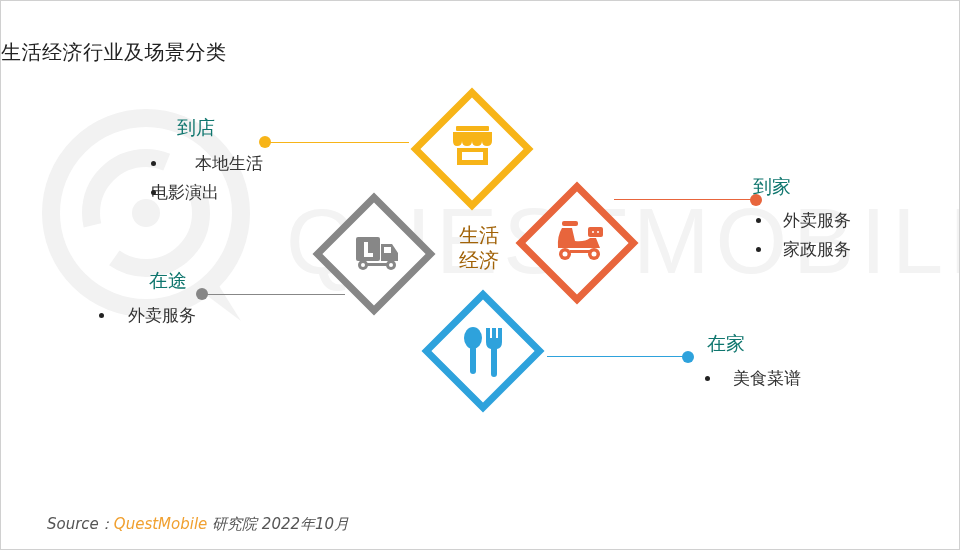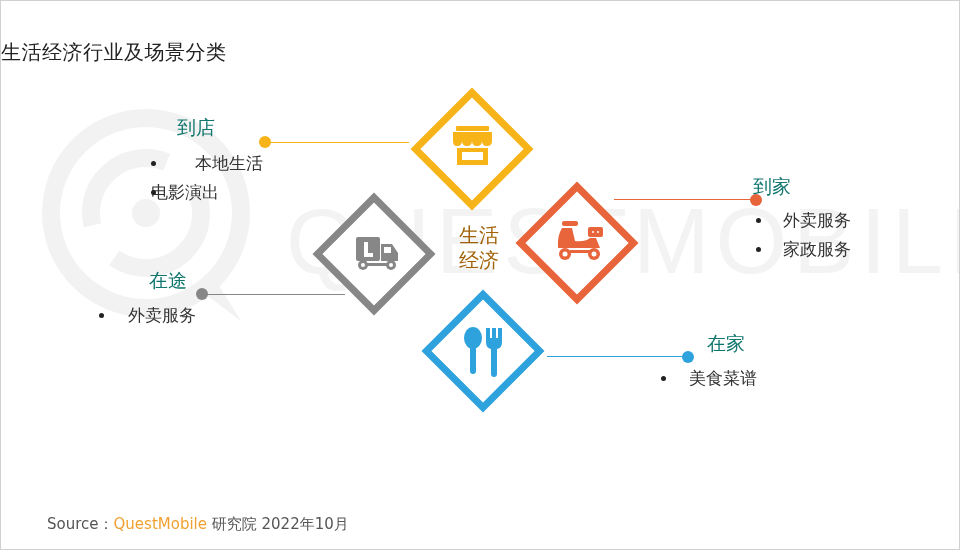--- a/index.html
+++ b/index.html
@@ -23,21 +23,21 @@
     }
     .group-title { position: absolute; font-size: 19px; color: #0f766e; font-weight: 500; }
     .bullet-list { position: absolute; margin: 0; padding: 0; list-style: none; }
     .bullet-item { position: relative; font-size: 17px; color: #333; height: 29px; line-height: 29px; }
     .bullet-dot {
       position: absolute; width: 5px; height: 5px; border-radius: 50%; background: #222; top: 12px;
     }
     .connector { position: absolute; height: 1px; }
     .node { position: absolute; width: 12px; height: 12px; border-radius: 50%; }
     .source {
-      position: absolute; left: 46px; top: 514px; font-size: 15px; color: #555;
+      position: absolute; left: 46px; top: 514px; font-size: 15px; color: #555; font-style: italic;
     }
     .source .brand { color: #f0a030; }
   </style>
 </head>
 <body>
 
 <div class="canvas">
 
   <svg class="watermark" viewBox="0 0 960 550">
     <g fill="none" stroke="#f2f2f2" stroke-width="18">
@@ -124,20 +124,20 @@
   <div class="connector" style="left:202px;top:293px;width:142px;background:#878787"></div>
   <div class="node" style="left:195px;top:287px;background:#878787"></div>
   <div class="group-title" style="left:148px;top:267px">在途</div>
   <ul class="bullet-list" style="left:98px;top:300px">
     <li class="bullet-item"><span class="bullet-dot" style="left:0"></span><span style="margin-left:29px">外卖服务</span></li>
   </ul>
 
   <div class="connector" style="left:546px;top:355px;width:142px;background:#2EA2DC"></div>
   <div class="node" style="left:681px;top:350px;background:#2EA2DC"></div>
   <div class="group-title" style="left:706px;top:330px">在家</div>
-  <ul class="bullet-list" style="left:660px;top:363px">
+  <ul class="bullet-list" style="left:704px;top:363px">
     <li class="bullet-item"><span class="bullet-dot" style="left:0"></span><span style="margin-left:28px">美食菜谱</span></li>
   </ul>
 
   <div class="source">
     <span>Source：</span><span class="brand">QuestMobile</span><span> 研究院 2022年10月</span>
   </div>
 </div>
 
 </body></html>

